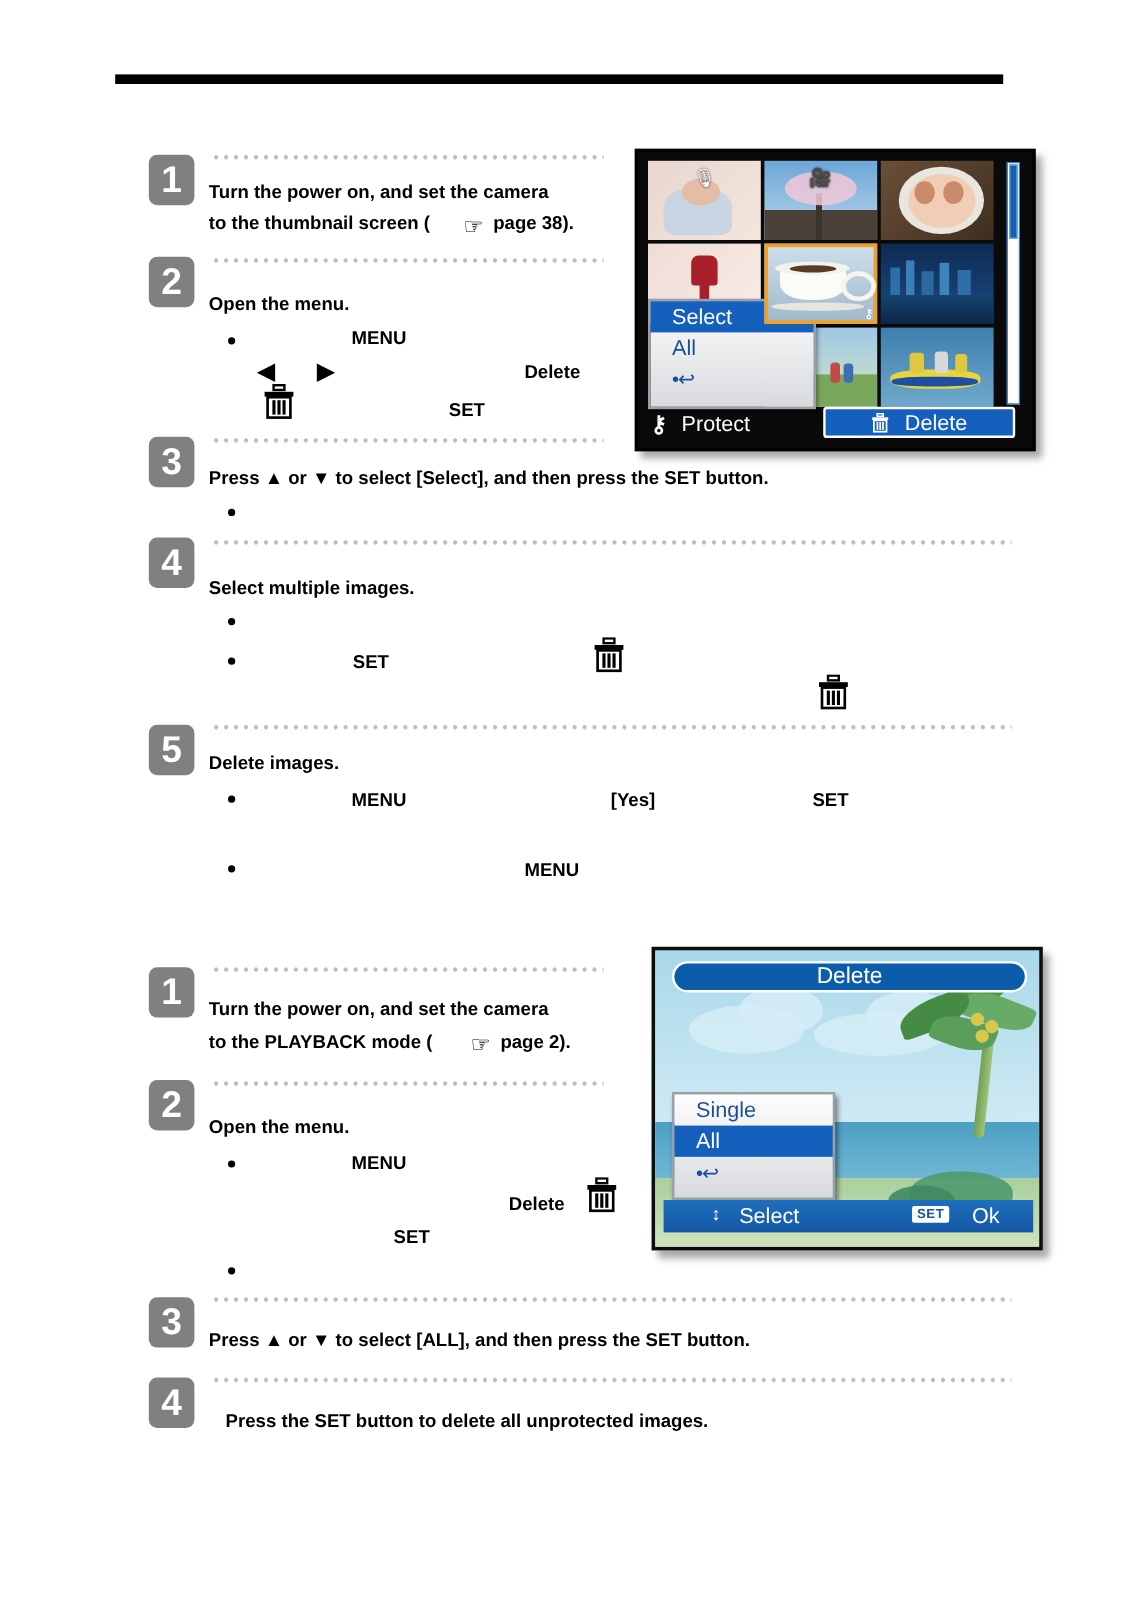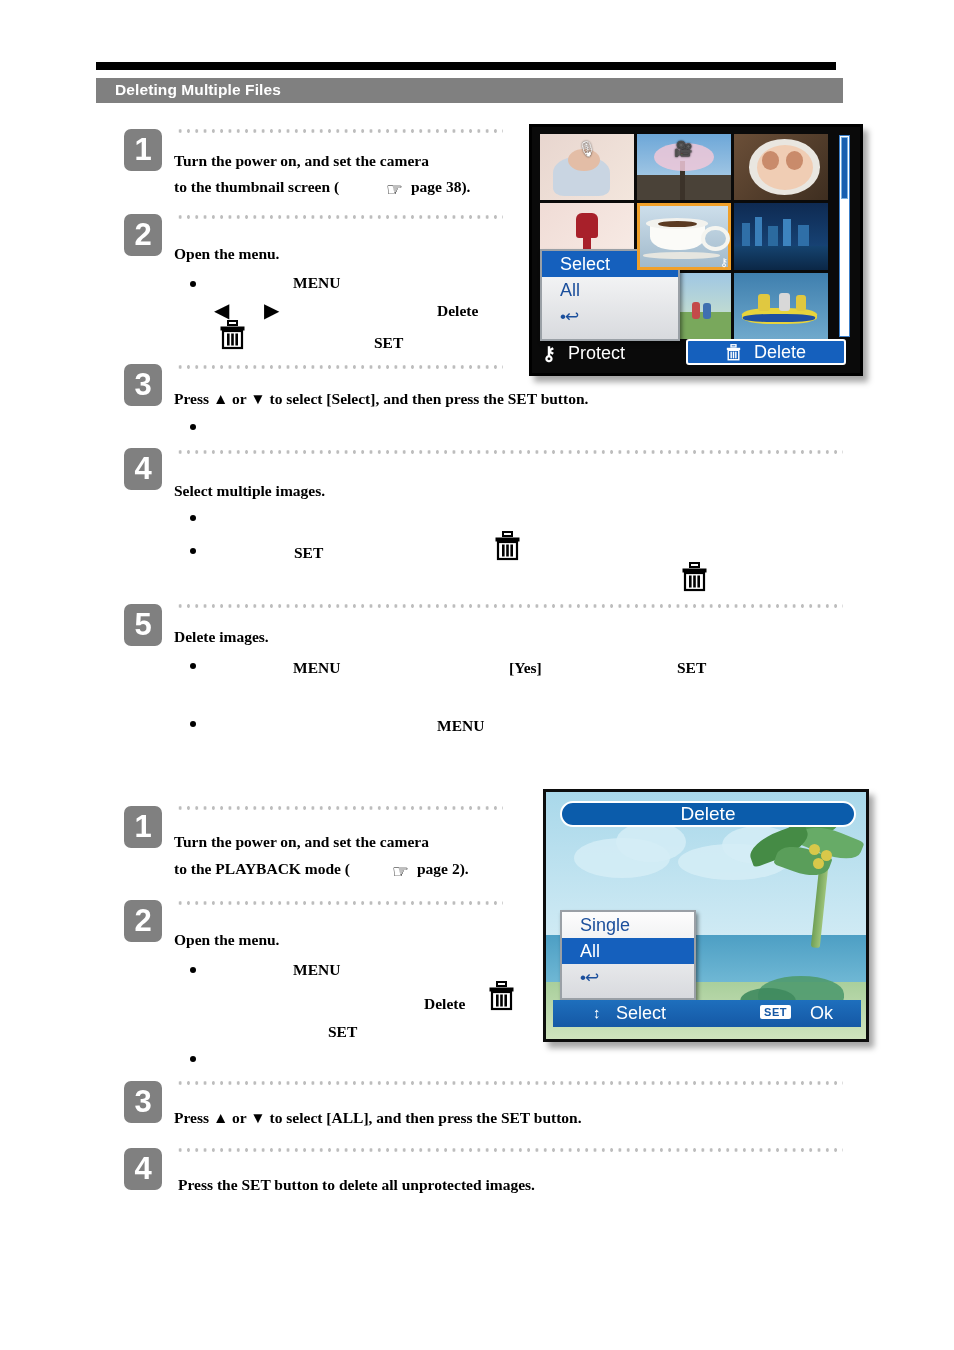--- a/index.html
+++ b/index.html
@@ -73,21 +73,20 @@
   }
 
   
   .txt {
     position: absolute;
     font-size: 15.5px;
     font-weight: bold;
     color: #000000;
     white-space: nowrap;
     line-height: 22px;
-    font-family: Liberation Serif, serif;
   }
   .bullet {
     position: absolute;
     width: 6px;
     height: 6px;
     border-radius: 50%;
     background: #000;
   }
   .glyph {
     position: absolute;
@@ -318,23 +317,20 @@
   .cam2-bar .ok {
     position: absolute; right: 28px; top: 1px; line-height: 24px; text-align: right;
   }
 </style>
 </head>
 <body>
 
 <div class="page">
 
   <div class="section-rule" style="top:62px;"></div>
-  <div class="section-band" style="top:78px;">
-    <span class="band-label">Deleting Multiple Files</span>
-  </div>
 
   <div class="badge" style="left:124px; top:129px;">1</div>
   <div class="dots" style="left:176px; top:129px; width:327px;"></div>
   <div class="txt" style="left:174px; top:150px;">Turn the power on, and set the camera</div>
   <div class="txt" style="left:174px; top:176px;">to the thumbnail screen (</div>
   <div class="glyph" style="left:386px; top:180px; font-size:19px;">☞</div>
   <div class="txt" style="left:411px; top:176px;">page 38).</div>
 
   <div class="badge" style="left:124px; top:214px;">2</div>
   <div class="dots" style="left:176px; top:215px; width:327px;"></div>
@@ -520,21 +516,21 @@
   </div>
   <div class="txt" style="left:328px; top:1021px;">SET</div>
   <div class="bullet" style="left:190px; top:1056px;"></div>
 
   <div class="badge" style="left:124px; top:1081px;">3</div>
   <div class="dots" style="left:176px; top:1081px; width:667px;"></div>
   <div class="txt" style="left:174px; top:1107px;">Press ▲ or ▼ to select [ALL], and then press the SET button.</div>
 
   <div class="badge" style="left:124px; top:1148px;">4</div>
   <div class="dots" style="left:176px; top:1148px; width:667px;"></div>
-  <div class="txt" style="left:178px; top:1174px;">Press the SET button to delete all unprotected images.</div>
+  <div class="txt" style="left:188px; top:1174px;">Press the SET button to delete all unprotected images.</div>
 
   <div class="cam" id="cam2">
     <div class="sky"></div>
     <div class="cloud" style="left:28px; top:46px; width:96px; height:40px;"></div>
     <div class="cloud" style="left:70px; top:30px; width:70px; height:40px;"></div>
     <div class="cloud" style="left:132px; top:52px; width:110px; height:36px;"></div>
     <div class="cloud" style="left:176px; top:34px; width:72px; height:38px;"></div>
     <div class="sea"></div>
     <div class="sand"></div>
     <div class="bush" style="right:22px; top:184px; width:86px; height:36px;"></div>

